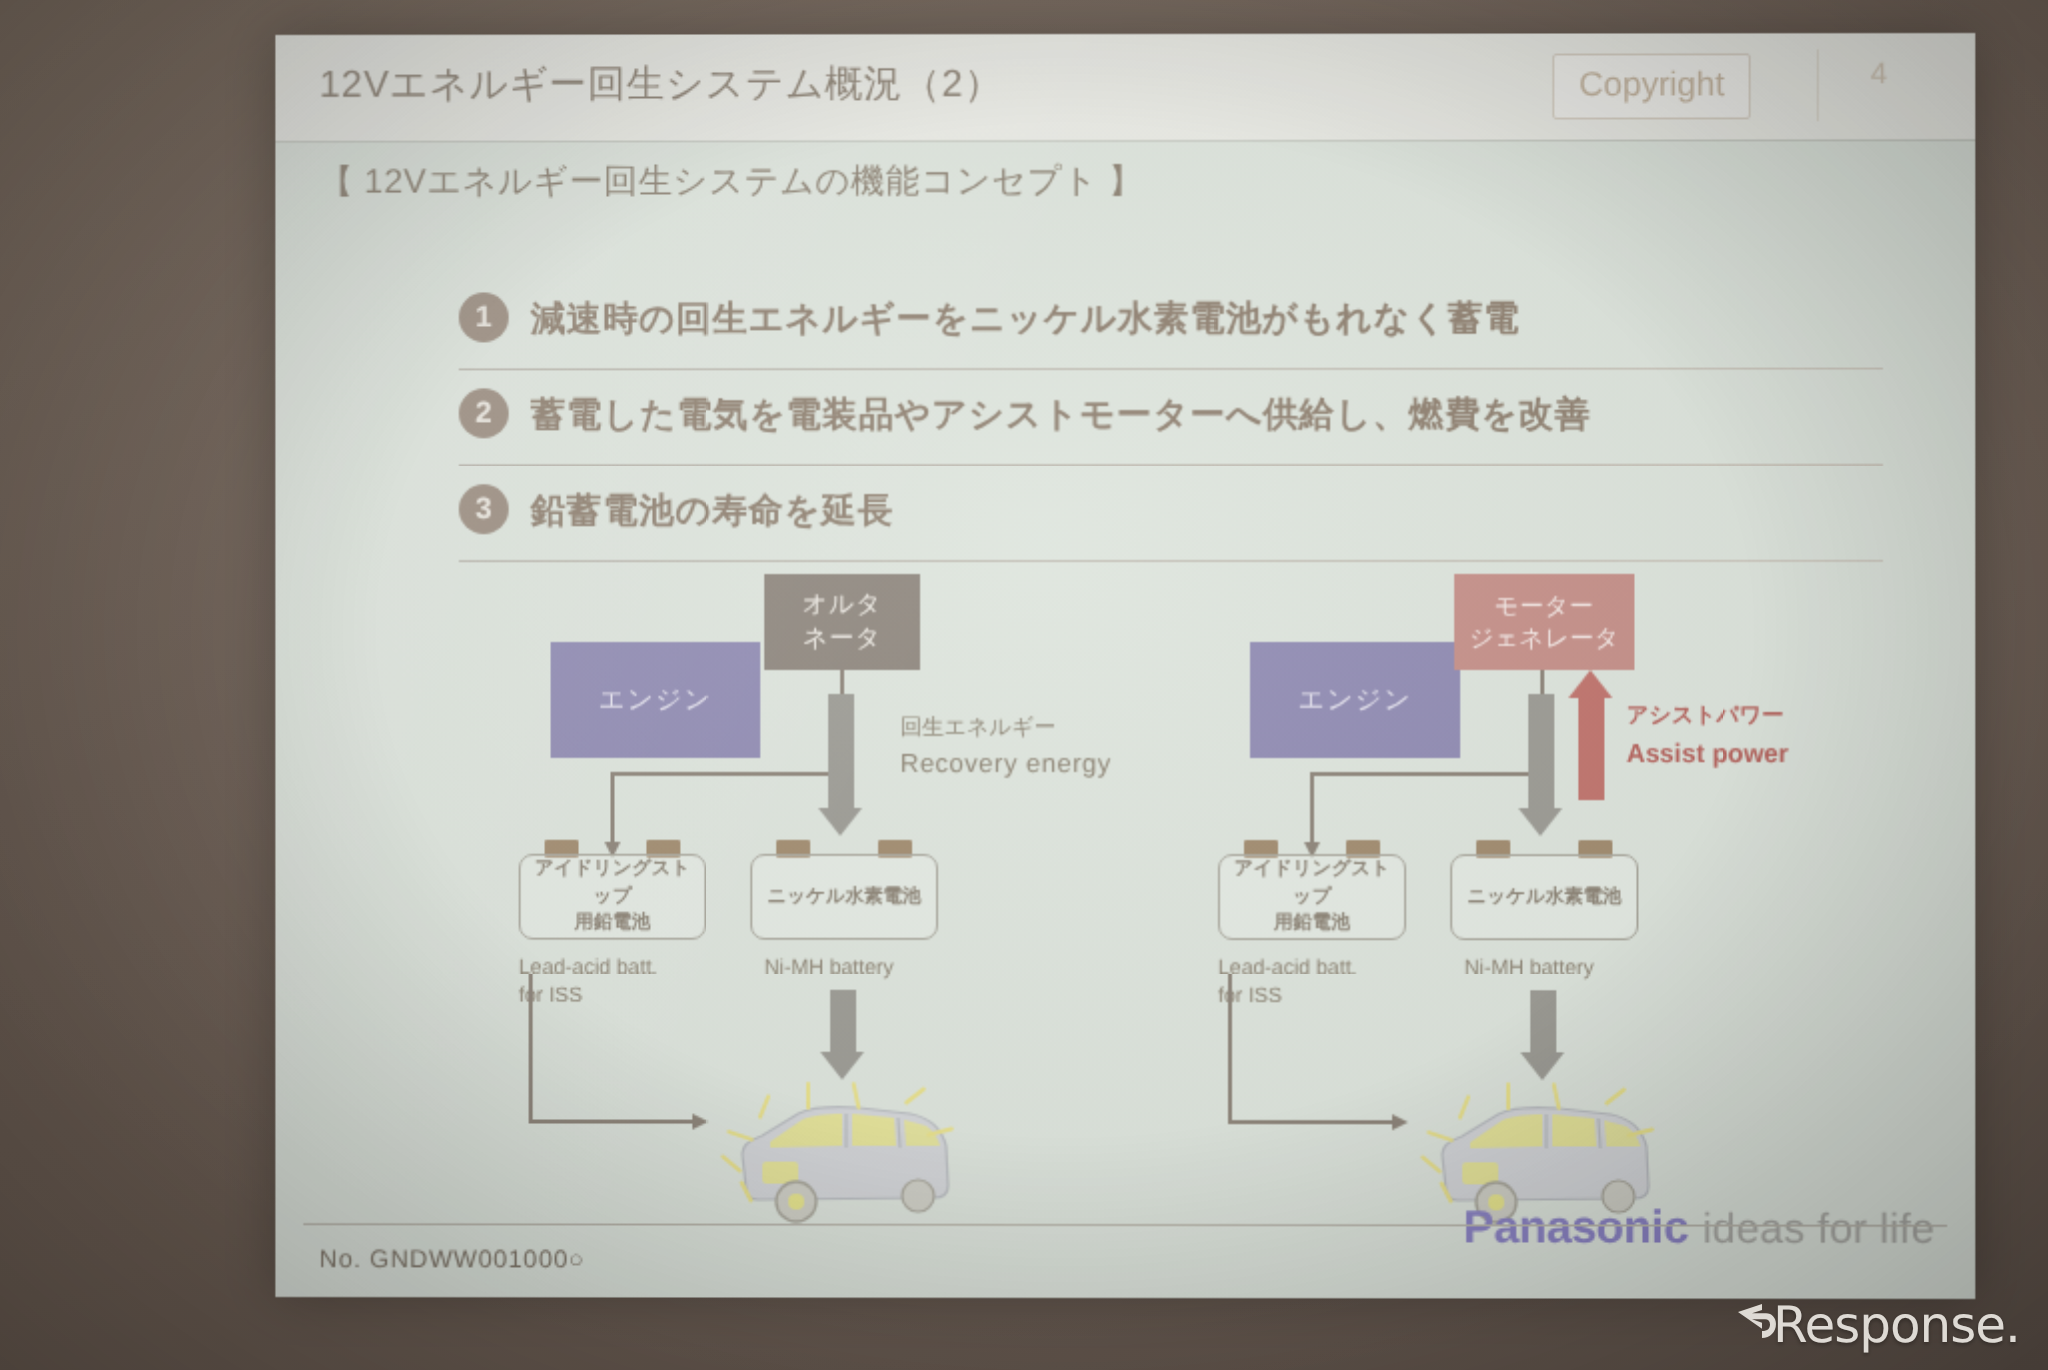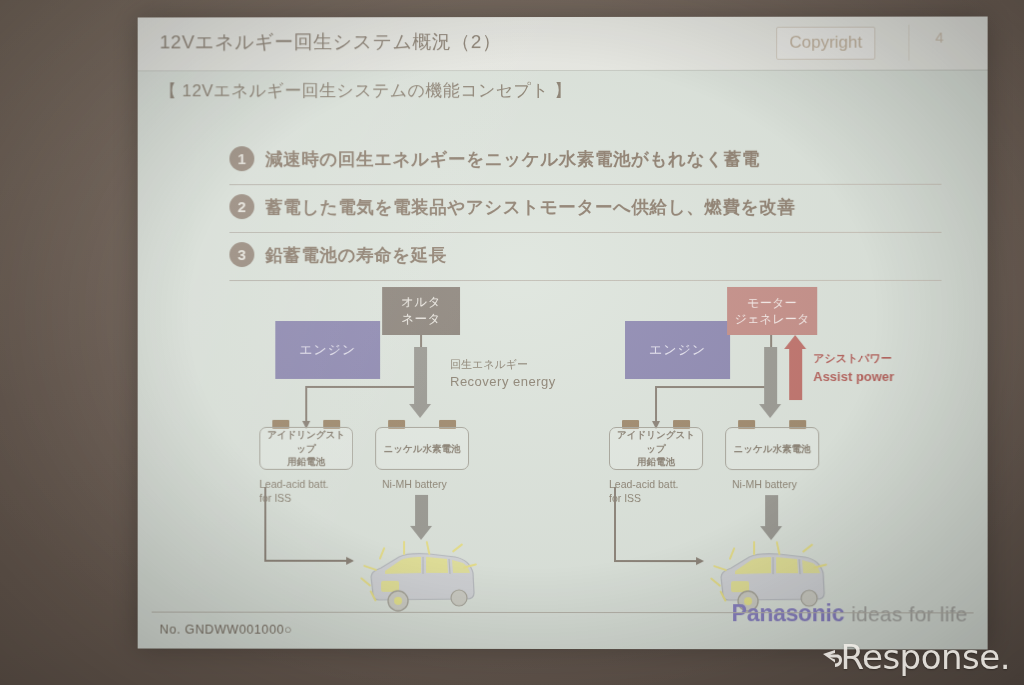--- a/index.html
+++ b/index.html
@@ -179,21 +179,21 @@
   #brand-name{
     font-size:23px;font-weight:bold;color:#8b83c4;letter-spacing:-0.3px;
   }
   #brand-tagline{
     font-size:21px;color:#a9a9a4;letter-spacing:0.2px;margin-left:7px;
   }
 
   
   #watermark{
     position:absolute;right:14px;bottom:8px;
-    font-size:34px;color:#efece6;opacity:0.9;
+    font-size:25px;color:#efece6;opacity:0.9;
     font-family:"DejaVu Sans",sans-serif;letter-spacing:-0.5px;
     text-shadow:0 1px 2px rgba(0,0,0,0.35);
   }
   #watermark .wm-arrow{display:inline-block;margin-right:-3px;}
 
   
   #speck{
     position:absolute;left:915px;top:192px;width:7px;height:9px;border-radius:50%;
     background:rgba(255,255,255,0.35);
   }

